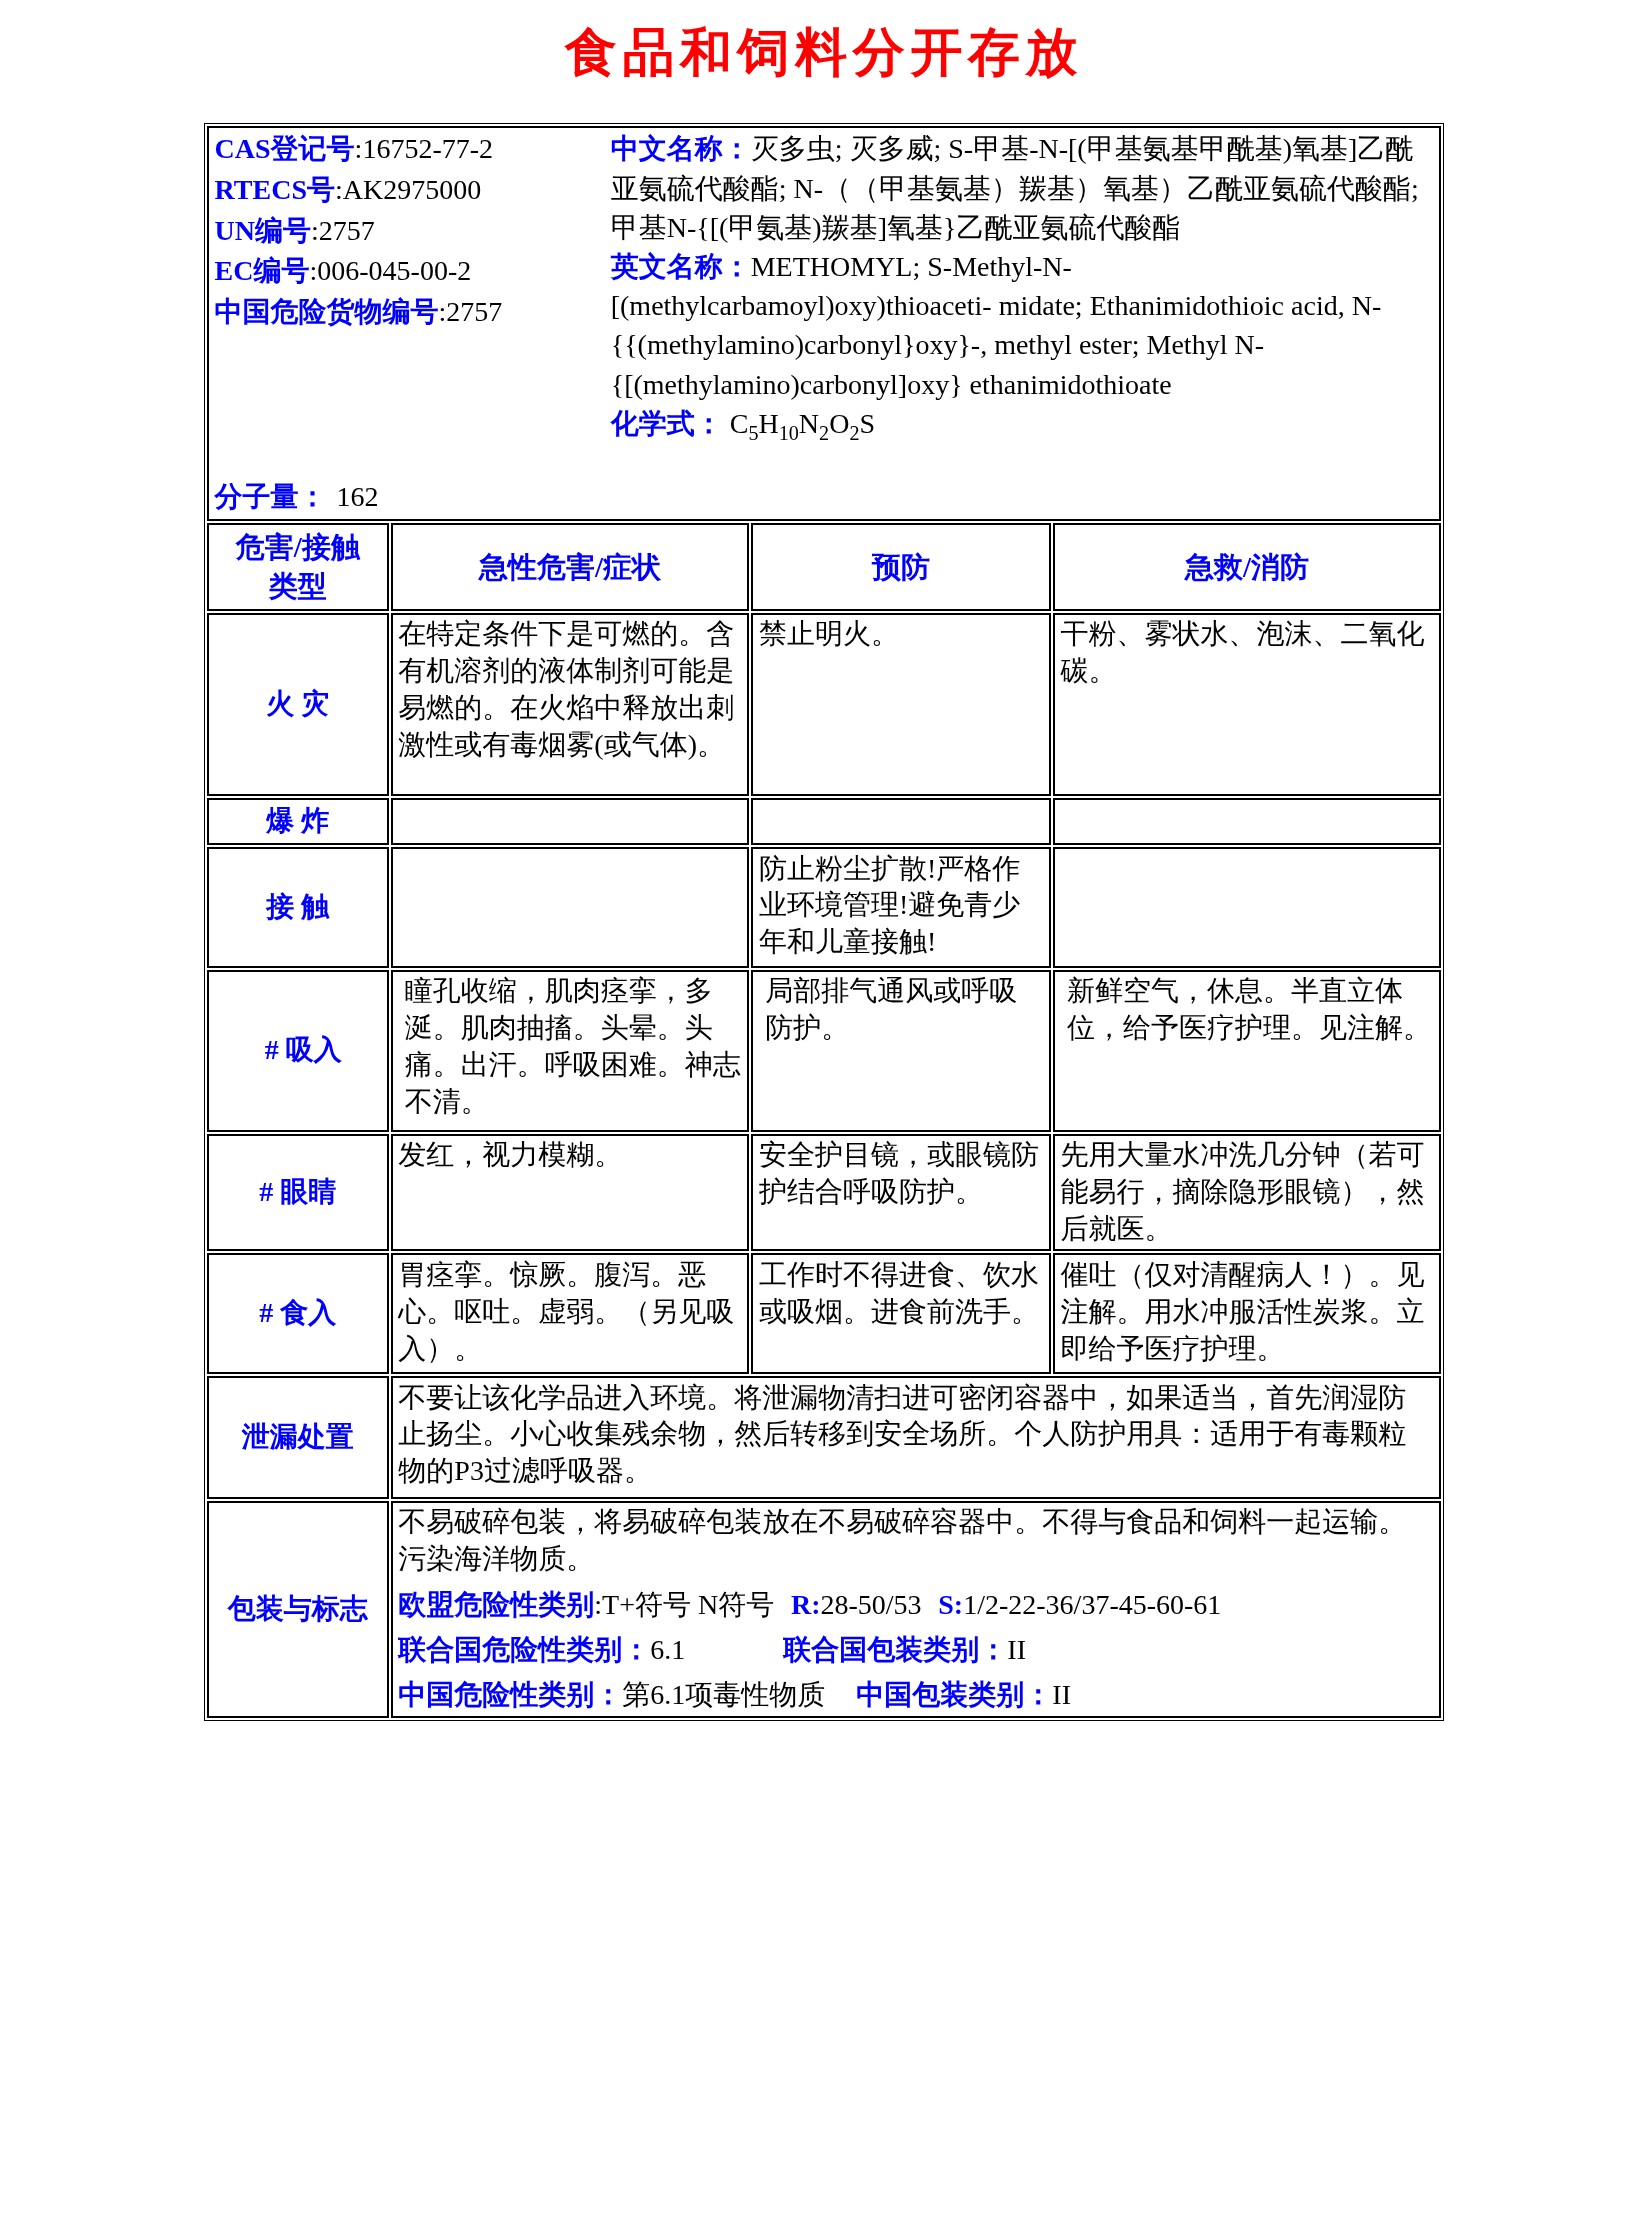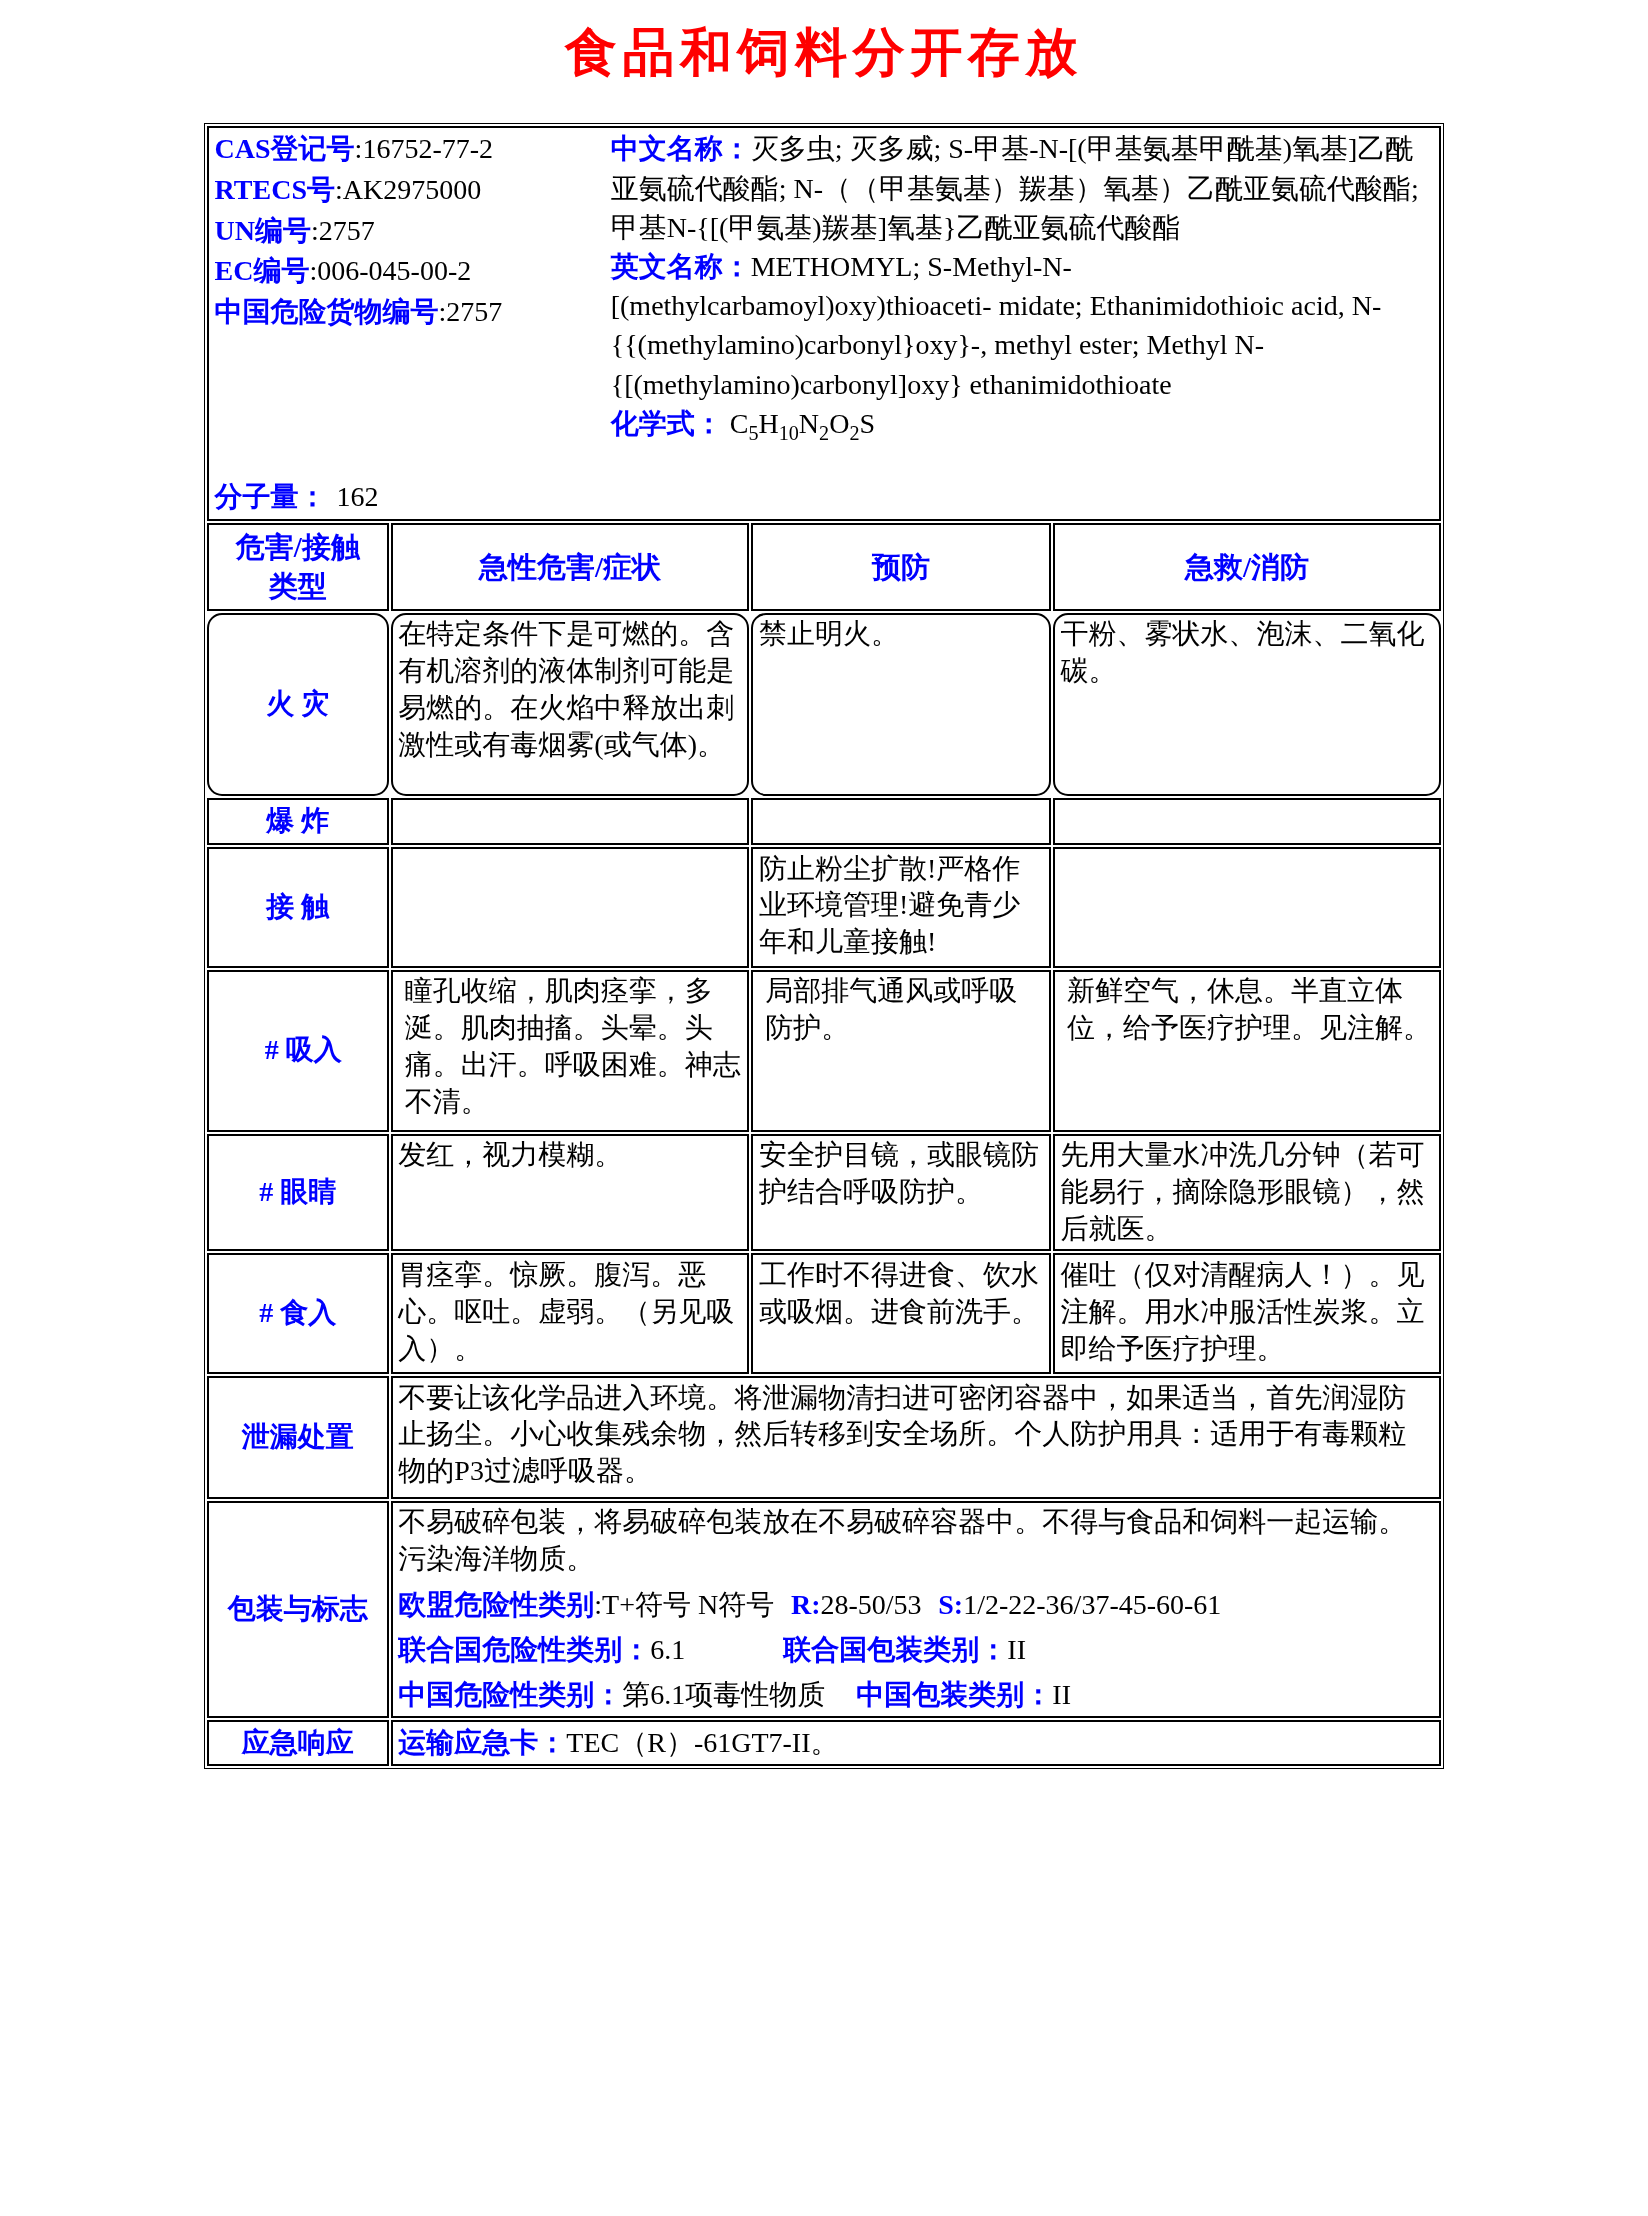--- a/index.html
+++ b/index.html
@@ -25,21 +25,21 @@
   tr.r-id td{height:388px;}
   .id-flex{display:flex;min-height:388px;}
   .id-left{width:32.5%;display:flex;flex-direction:column;line-height:1.45;}
   .id-right{width:67.5%;line-height:1.4;}
   .mw-line{margin-top:auto;}
   .mw-val{margin-left:9.8px;}
   .formula-val{margin-left:7px;}
   sub{font-size:72%;}
   
   tr.rh-head td{height:81px;}
-  tr.rh-fire td{height:177px;border-radius:15px;}
+  tr.rh-fire td{height:177px;}
   tr.rh-expl td{height:40px;}
   tr.rh-cont td{height:114px;}
   tr.rh-inh  td{height:155px;padding-left:12px;}
   tr.rh-skin td{height:77px;}
   tr.rh-eye  td{height:110px;}
   tr.rh-ing  td{height:114px;}
   tr.rh-spill td{height:116px;}
   tr.rh-pack td{height:188px;}
   tr.rh-emer td{height:40px;vertical-align:middle;}
   tr.rh-stor td{height:84px;}
@@ -147,22 +147,18 @@
     <tr class="rh-pack">
       <td class="lbl">包装与标志</td>
       <td colspan="3">
         <div>不易破碎包装，将易破碎包装放在不易破碎容器中。不得与食品和饲料一起运输。污染海洋物质。</div>
         <div class="pack-line"><span class="b">欧盟危险性类别</span><span class="gap-sm">:T+符号 N符号</span><span class="b">R:</span><span class="gap-sm">28-50/53</span><span class="b">S:</span><span>1/2-22-36/37-45-60-61</span></div>
         <div class="pack-line"><span class="b">联合国危险性类别：</span><span class="gap-lg">6.1</span><span class="b">联合国包装类别：</span><span>II</span></div>
         <div class="pack-line"><span class="b">中国危险性类别：</span><span class="gap-md">第6.1项毒性物质</span><span class="b">中国包装类别：</span><span>II</span></div>
       </td>
     </tr>
 
-    <tr class="rh-emer">
-      <td class="lbl">应急响应</td>
-      <td colspan="3" class="emer-cell"><span class="b">运输应急卡：</span><span>TEC（R）-61GT7-II。</span></td>
-    </tr>
 
 
   </tbody>
     </table>
 </div>
 
 
 </body></html>

